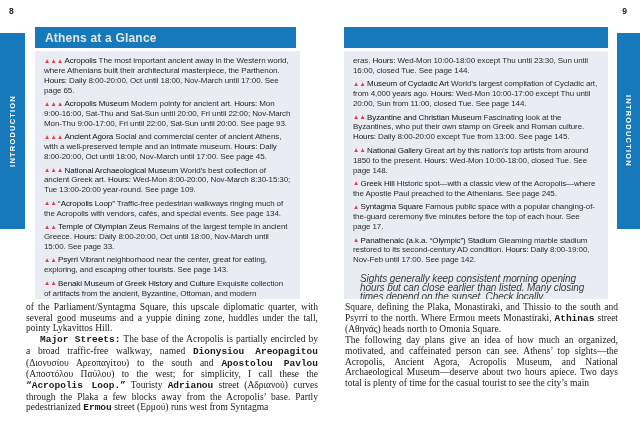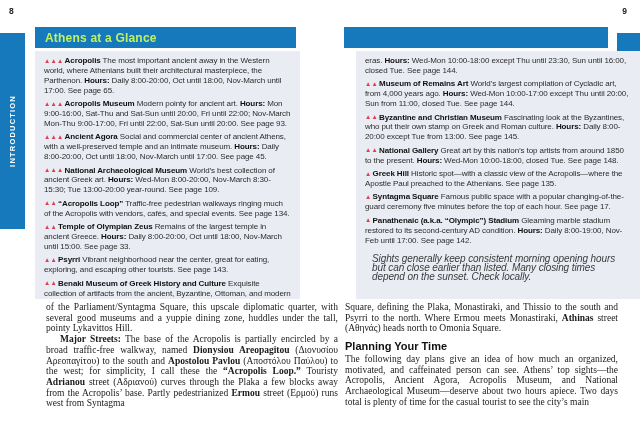--- a/index.html
+++ b/index.html
@@ -37,58 +37,58 @@
   .tab-left .vlabel { transform:rotate(180deg); }
 
   .glance-bar {
     position:absolute; top:27px; height:21px;
     background:var(--blue);
     display:flex; align-items:center;
   }
   .bar-left { left:35px; width:261px; padding-left:10px; }
   .bar-right { left:344px; width:264px; }
   .glance-title {
-    color:#bef264; font-size:12px; font-weight:bold; letter-spacing:0.2px;
+    color:#e5e5e5; font-size:12px; font-weight:bold; letter-spacing:0.2px;
   }
 
   .glance-panel {
     position:absolute; top:51px; height:248px;
     background:var(--panel);
     padding:4px 9px 4px 9px;
     overflow:hidden;
     color:var(--ink);
     font-size:8px; line-height:9.9px;
     letter-spacing:-0.1px;
   }
   .panel-left { left:35px; width:265px; }
-  .panel-right { left:344px; width:284px;margin-left:12px; }
+  .panel-right { left:344px; width:264px; }
   .entry { margin-top:3.5px; }
   .entry:first-child { margin-top:1px; }
-  .entry .b { font-weight:bold; color:#101010; }
+  .entry .b { font-weight:normal; color:#101010; }
   .tri {
     color:var(--tri); font-size:6.3px; letter-spacing:0.3px;
     position:relative; top:-0.5px; margin-right:1px;
   }
   .note {
     margin:9px 7px 0 7px;
     font-style:italic; color:#3a3a3a;
     font-size:10px; line-height:9px;
   }
 
   .body-col {
     position:absolute; top:302px;
     font-family:"Liberation Serif", serif;
     font-size:9.5px; line-height:10.7px;
     color:#1a1a1a;
     text-align:justify;
   }
-  .col-left { left:26px; width:292px;margin-left:20px; }
+  .col-left { left:26px; width:292px; }
   .col-right { left:345px; width:273px; }
   .body-col p.indent { text-indent:14px; }
-  .body-col .b { font-weight:bold; }
+  .body-col .b { font-weight:bold;font-family:Liberation Mono, monospace; }
   .plan-head {
     font-family:"Liberation Sans", sans-serif;
     font-size:11px; font-weight:bold; color:#111;
     margin-top:7px; margin-bottom:2px;
     text-align:left;
   }
 </style>
 </head>
 <body style="--blue: #1579bb; --panel: #e9edf3; --tri: #e03d51;">
 
@@ -112,30 +112,29 @@
     <p class="entry"><span class="tri">▲▲▲</span><span class="b">Acropolis Museum</span><span> Modern pointy for ancient art. </span><span class="b">Hours:</span><span> Mon 9:00-16:00, Sat-Thu and Sat-Sun until 20:00, Fri until 22:00; Nov-March Mon-Thu 9:00-17:00, Fri until 22:00, Sat-Sun until 20:00. See page 93.</span></p>
     <p class="entry"><span class="tri">▲▲▲</span><span class="b">Ancient Agora</span><span> Social and commercial center of ancient Athens, with a well-preserved temple and an intimate museum. </span><span class="b">Hours:</span><span> Daily 8:00-20:00, Oct until 18:00, Nov-March until 17:00. See page 45.</span></p>
     <p class="entry"><span class="tri">▲▲▲</span><span class="b">National Archaeological Museum</span><span> World’s best collection of ancient Greek art. </span><span class="b">Hours:</span><span> Wed-Mon 8:00-20:00, Nov-March 8:30-15:30; Tue 13:00-20:00 year-round. See page 109.</span></p>
     <p class="entry"><span class="tri">▲▲</span><span class="b">“Acropolis Loop”</span><span> Traffic-free pedestrian walkways ringing much of the Acropolis with vendors, cafés, and special events. See page 134.</span></p>
     <p class="entry"><span class="tri">▲▲</span><span class="b">Temple of Olympian Zeus</span><span> Remains of the largest temple in ancient Greece. </span><span class="b">Hours:</span><span> Daily 8:00-20:00, Oct until 18:00, Nov-March until 15:00. See page 33.</span></p>
     <p class="entry"><span class="tri">▲▲</span><span class="b">Psyrri</span><span> Vibrant neighborhood near the center, great for eating, exploring, and escaping other tourists. See page 143.</span></p>
     <p class="entry"><span class="tri">▲▲</span><span class="b">Benaki Museum of Greek History and Culture</span><span> Exquisite collection of artifacts from the ancient, Byzantine, Ottoman, and modern</span></p>
   </div>
 <div class="glance-panel panel-right" id="glance-right">
     <p class="entry"><span>eras. </span><span class="b">Hours:</span><span> Wed-Mon 10:00-18:00 except Thu until 23:30, Sun until 16:00, closed Tue. See page 144.</span></p>
-    <p class="entry"><span class="tri">▲▲</span><span class="b">Museum of Remains Art</span><span> World’s largest compilation of Cycladic art, from 4,000 years ago. </span><span class="b">Hours:</span><span> Wed-Mon 10:00-17:00 except Thu until 20:00, Sun from 11:00, closed Tue. See page 144.</span></p>
+    <p class="entry"><span class="tri">▲▲</span><span class="b">Museum of Cycladic Art</span><span> World’s largest compilation of Cycladic art, from 4,000 years ago. </span><span class="b">Hours:</span><span> Wed-Mon 10:00-17:00 except Thu until 20:00, Sun from 11:00, closed Tue. See page 144.</span></p>
     <p class="entry"><span class="tri">▲▲</span><span class="b">Byzantine and Christian Museum</span><span> Fascinating look at the Byzantines, who put their own stamp on Greek and Roman culture. </span><span class="b">Hours:</span><span> Daily 8:00-20:00 except Tue from 13:00. See page 145.</span></p>
     <p class="entry"><span class="tri">▲▲</span><span class="b">National Gallery</span><span> Great art by this nation’s top artists from around 1850 to the present. </span><span class="b">Hours:</span><span> Wed-Mon 10:00-18:00, closed Tue. See page 148.</span></p>
-    <p class="entry"><span class="tri">▲</span><span class="b">Greek Hill</span><span> Historic spot—with a classic view of the Acropolis—where the Apostle Paul preached to the Athenians. See page 135.</span></p>
+    <p class="entry"><span class="tri">▲</span><span class="b">Greek Hill</span><span> Historic spot—with a classic view of the Acropolis—where the Apostle Paul preached to the Athenians. See page 245.</span></p>
     <p class="entry"><span class="tri">▲</span><span class="b">Syntagma Square</span><span> Famous public space with a popular changing-of-the-guard ceremony five minutes before the top of each hour. See page 17.</span></p>
     <p class="entry"><span class="tri">▲</span><span class="b">Panathenaic (a.k.a. “Olympic”) Stadium</span><span> Gleaming marble stadium restored to its second-century AD condition. </span><span class="b">Hours:</span><span> Daily 8:00-19:00, Nov-Feb until 17:00. See page 142.</span></p>
     <p class="note">Sights generally keep consistent morning opening hours but can close earlier than listed. Many closing times depend on the sunset. Check locally.</p>
   </div>
 
 <div class="body-col col-left" id="body-left">
     <p><span>of the Parliament/Syntagma Square, this upscale diplomatic quarter, with several good museums and a yuppie dining zone, huddles under the tall, pointy Lykavittos Hill.</span></p>
     <p class="indent"><span class="b">Major Streets:</span><span> The base of the Acropolis is partially encircled by a broad traffic-free walkway, named </span><span class="b">Dionysiou Areopagitou</span><span> (Διονυσίου Αρεοπαγίτου) to the south and </span><span class="b">Apostolou Pavlou</span><span> (Αποστόλου Παύλου) to the west; for simplicity, I call these the </span><span class="b">“Acropolis Loop.”</span><span> Touristy </span><span class="b">Adrianou</span><span> street (Αδριανού) curves through the Plaka a few blocks away from the Acropolis’ base. Partly pedestrianized </span><span class="b">Ermou</span><span> street (Ερμού) runs west from Syntagma</span></p>
   </div>
 <div class="body-col col-right" id="body-right">
     <p><span>Square, defining the Plaka, Monastiraki, and Thissio to the south and Psyrri to the north. Where Ermou meets Monastiraki, </span><span class="b">Athinas</span><span> street (Αθηνάς) heads north to Omonia Square.</span></p>
-    <div class="plan-head">Planning Your Time</div>
     <p><span>The following day plans give an idea of how much an organized, motivated, and caffeinated person can see. Athens’ top sights—the Acropolis, Ancient Agora, Acropolis Museum, and National Archaeological Museum—deserve about two hours apiece. Two days total is plenty of time for the casual tourist to see the city’s main</span></p>
   </div>
 
 </body></html>

